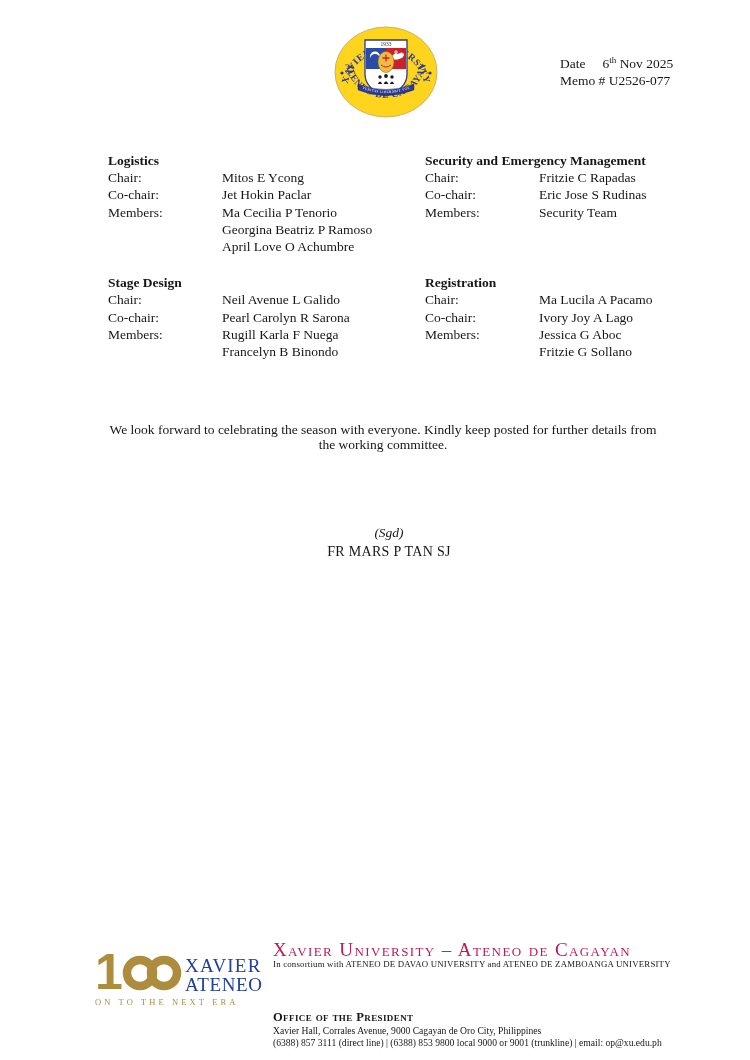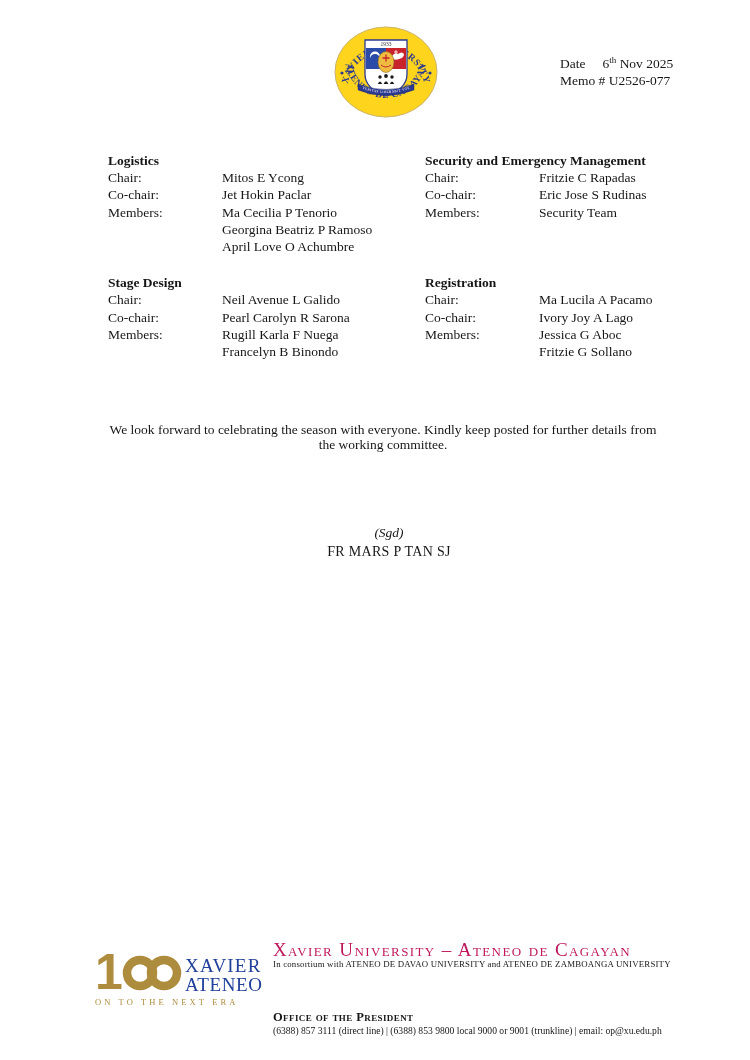--- a/index.html
+++ b/index.html
@@ -250,17 +250,18 @@
         <circle cx="69" cy="26" r="13" fill="none" stroke="#AE8C3E" stroke-width="8.5"></circle>
         <text x="90" y="25" font-family="Liberation Serif, serif" font-size="19" fill="#21409A" letter-spacing="1.2">XAVIER</text>
         <text x="90" y="44" font-family="Liberation Serif, serif" font-size="19" fill="#21409A" letter-spacing="0.6">ATENEO</text>
         <text x="0" y="58" font-family="Liberation Serif, serif" font-size="8.5" fill="#AE8C3E" letter-spacing="3.1">ON TO THE NEXT ERA</text>
       </svg>
     </div>
     <div class="footer-text">
       <div class="f-university">Xavier University – Ateneo de Cagayan</div>
       <div class="f-consortium">In consortium with ATENEO DE DAVAO UNIVERSITY and ATENEO DE ZAMBOANGA UNIVERSITY</div>
       <div class="f-office">Office of the President</div>
+      <div class="f-address">Xavier Hall, Corrales Avenue, 9000 Cagayan de Oro City, Philippines</div>
       <div class="f-contact">(6388) 857 3111 (direct line)  |  (6388) 853 9800 local 9000 or 9001 (trunkline)  |  email: op@xu.edu.ph</div>
     </div>
   </div>
 
 </div>
 
 </body></html>

